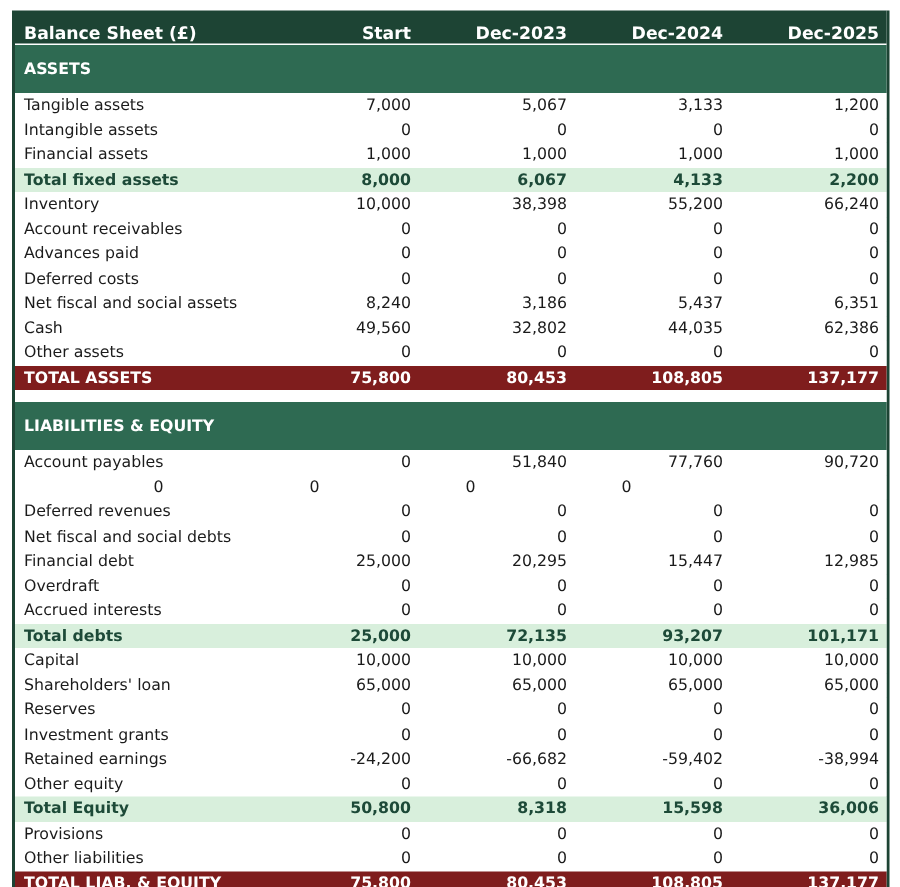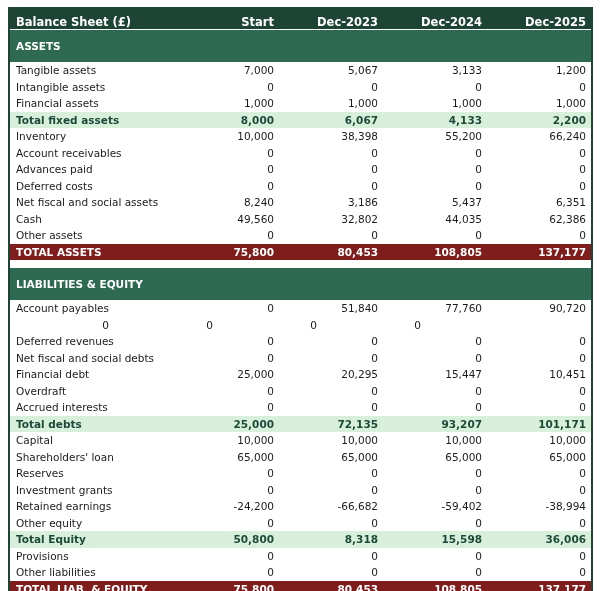--- a/index.html
+++ b/index.html
@@ -200,21 +200,21 @@
         <div class="num-cell">0</div>
         <div class="num-cell">0</div>
         <div class="num-cell">0</div>
         <div class="num-cell">0</div>
       </div>
       <div class="row item">
         <div class="label-cell">Financial debt</div>
         <div class="num-cell">25,000</div>
         <div class="num-cell">20,295</div>
         <div class="num-cell">15,447</div>
-        <div class="num-cell">10,451</div>
+        <div class="num-cell">12,985</div>
       </div>
       <div class="row item">
         <div class="label-cell">Overdraft</div>
         <div class="num-cell">0</div>
         <div class="num-cell">0</div>
         <div class="num-cell">0</div>
         <div class="num-cell">0</div>
       </div>
       <div class="row item">
         <div class="label-cell">Accrued interests</div>

